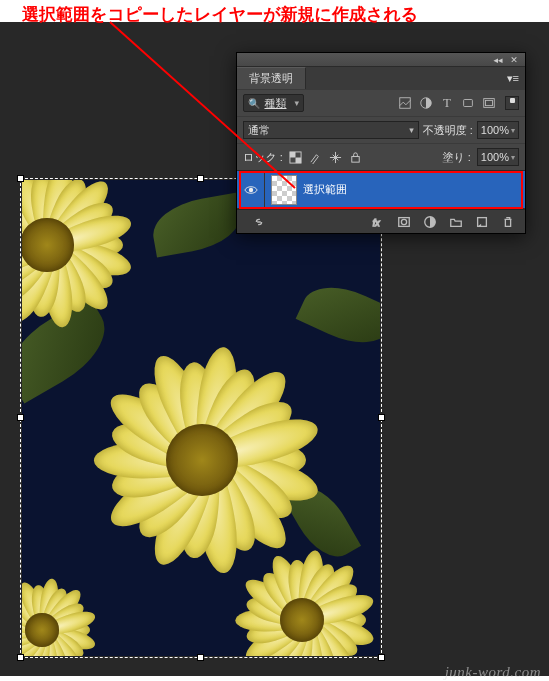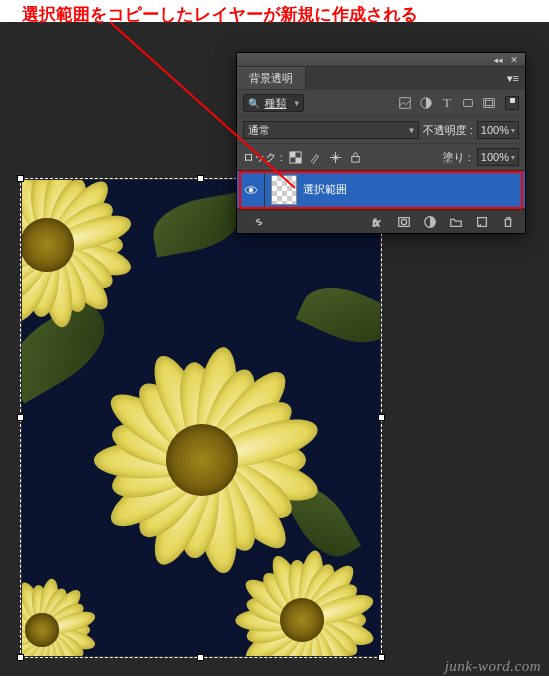--- a/index.html
+++ b/index.html
@@ -177,21 +177,21 @@
     height:24px; background:#3a3a3a;
     border-top:1px solid #272727;
     display:flex; align-items:center; justify-content:flex-end;
     gap:11px; padding:0 10px;
   }
   .pf { width:15px; height:15px; display:flex;align-items:center;justify-content:center; color:#bbb; }
   .pf svg{width:14px;height:14px;fill:none;stroke:#bbb;stroke-width:1.5;}
   .link-ico { margin-right:auto; margin-left:4px;}
 
   .watermark {
-    position:absolute; right:8px; bottom:6px;
+    position:absolute; right:8px; bottom:0;
     color:#ddd; font-size:15px; font-style:italic;
     opacity:.55; letter-spacing:.5px;
     font-family: Georgia, serif;
   }
 </style>
 </head>
 <body>
 
 <div class="canvas-bg"></div>
 

